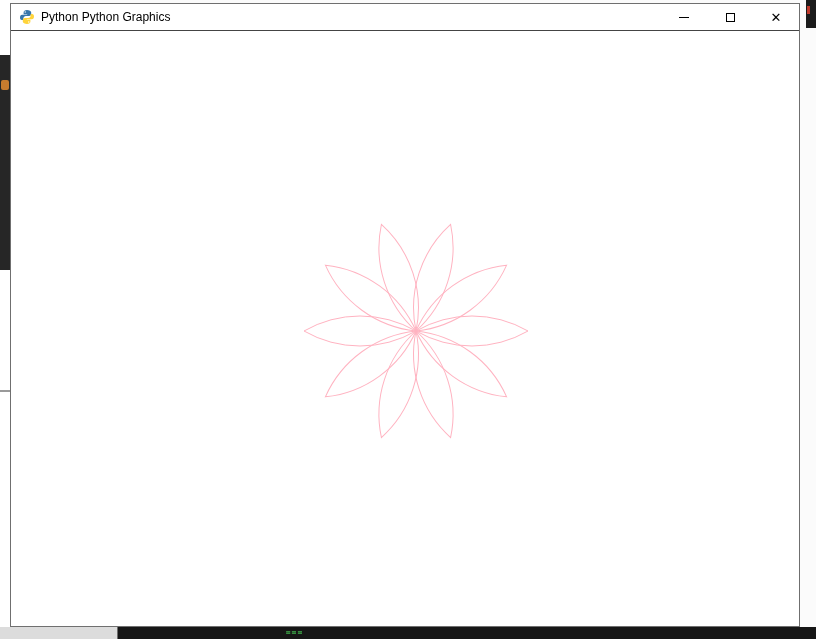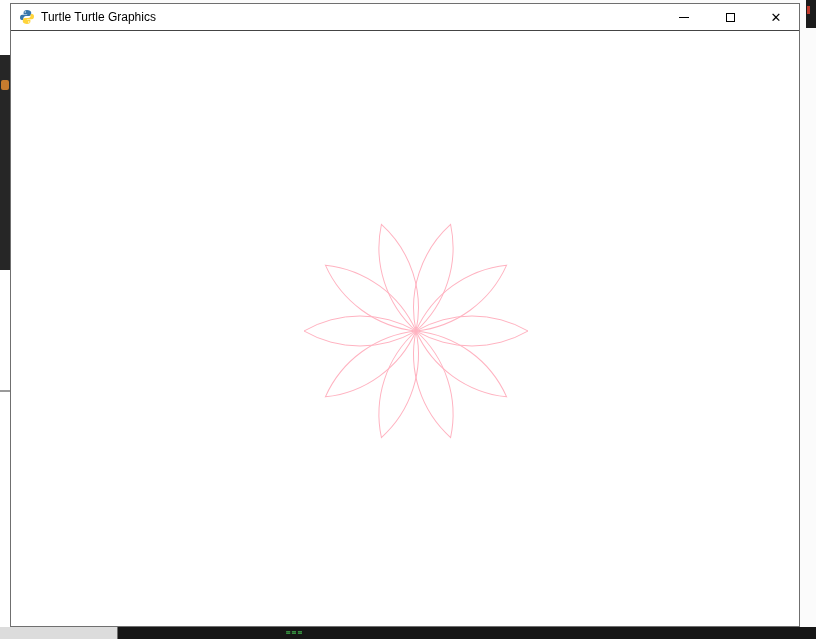--- a/index.html
+++ b/index.html
@@ -109,21 +109,21 @@
 <div class="window">
   <div class="titlebar">
     <span class="app-icon">
       <svg width="16" height="16" viewBox="0 0 16 16" aria-hidden="true">
         <path id="py-top" d="M8 1c-2.2 0-3.4 1-3.4 2.4v1.8h3.6v.6H3.1C1.7 5.8 1 7 1 8.6c0 1.3.5 2.4 1.9 2.4h1.5V9.2c0-1.3 1.2-2.3 2.5-2.3h3.3c1.1 0 2-.9 2-2V3.4C12.2 2 10.2 1 8 1z" fill="#3776ab"></path>
         <path id="py-bot" d="M8 15c2.2 0 3.4-1 3.4-2.4v-1.8H7.8v-.6h5.1c1.4 0 2.1-1.2 2.1-2.8 0-1.3-.5-2.4-1.9-2.4h-1.5v1.8c0 1.3-1.2 2.3-2.5 2.3H5.8c-1.1 0-2 .9-2 2v1.5C3.8 14 5.8 15 8 15z" fill="#ffd43b"></path>
         <circle cx="6.2" cy="3" r="0.7" fill="#ffffff"></circle>
         <circle cx="9.8" cy="13" r="0.7" fill="#ffffff"></circle>
       </svg>
     </span>
-    <span class="title">Turtle Turtle Graphics</span>
+    <span class="title">Python Python Graphics</span>
     <span class="spacer"></span>
     <button class="win-btn" aria-label="minimize">
       <span class="minimize-glyph"></span>
     </button>
     <button class="win-btn" aria-label="maximize">
       <span class="maximize-glyph"></span>
     </button>
     <button class="win-btn close">
       <span class="close-glyph">✕</span>
     </button>

